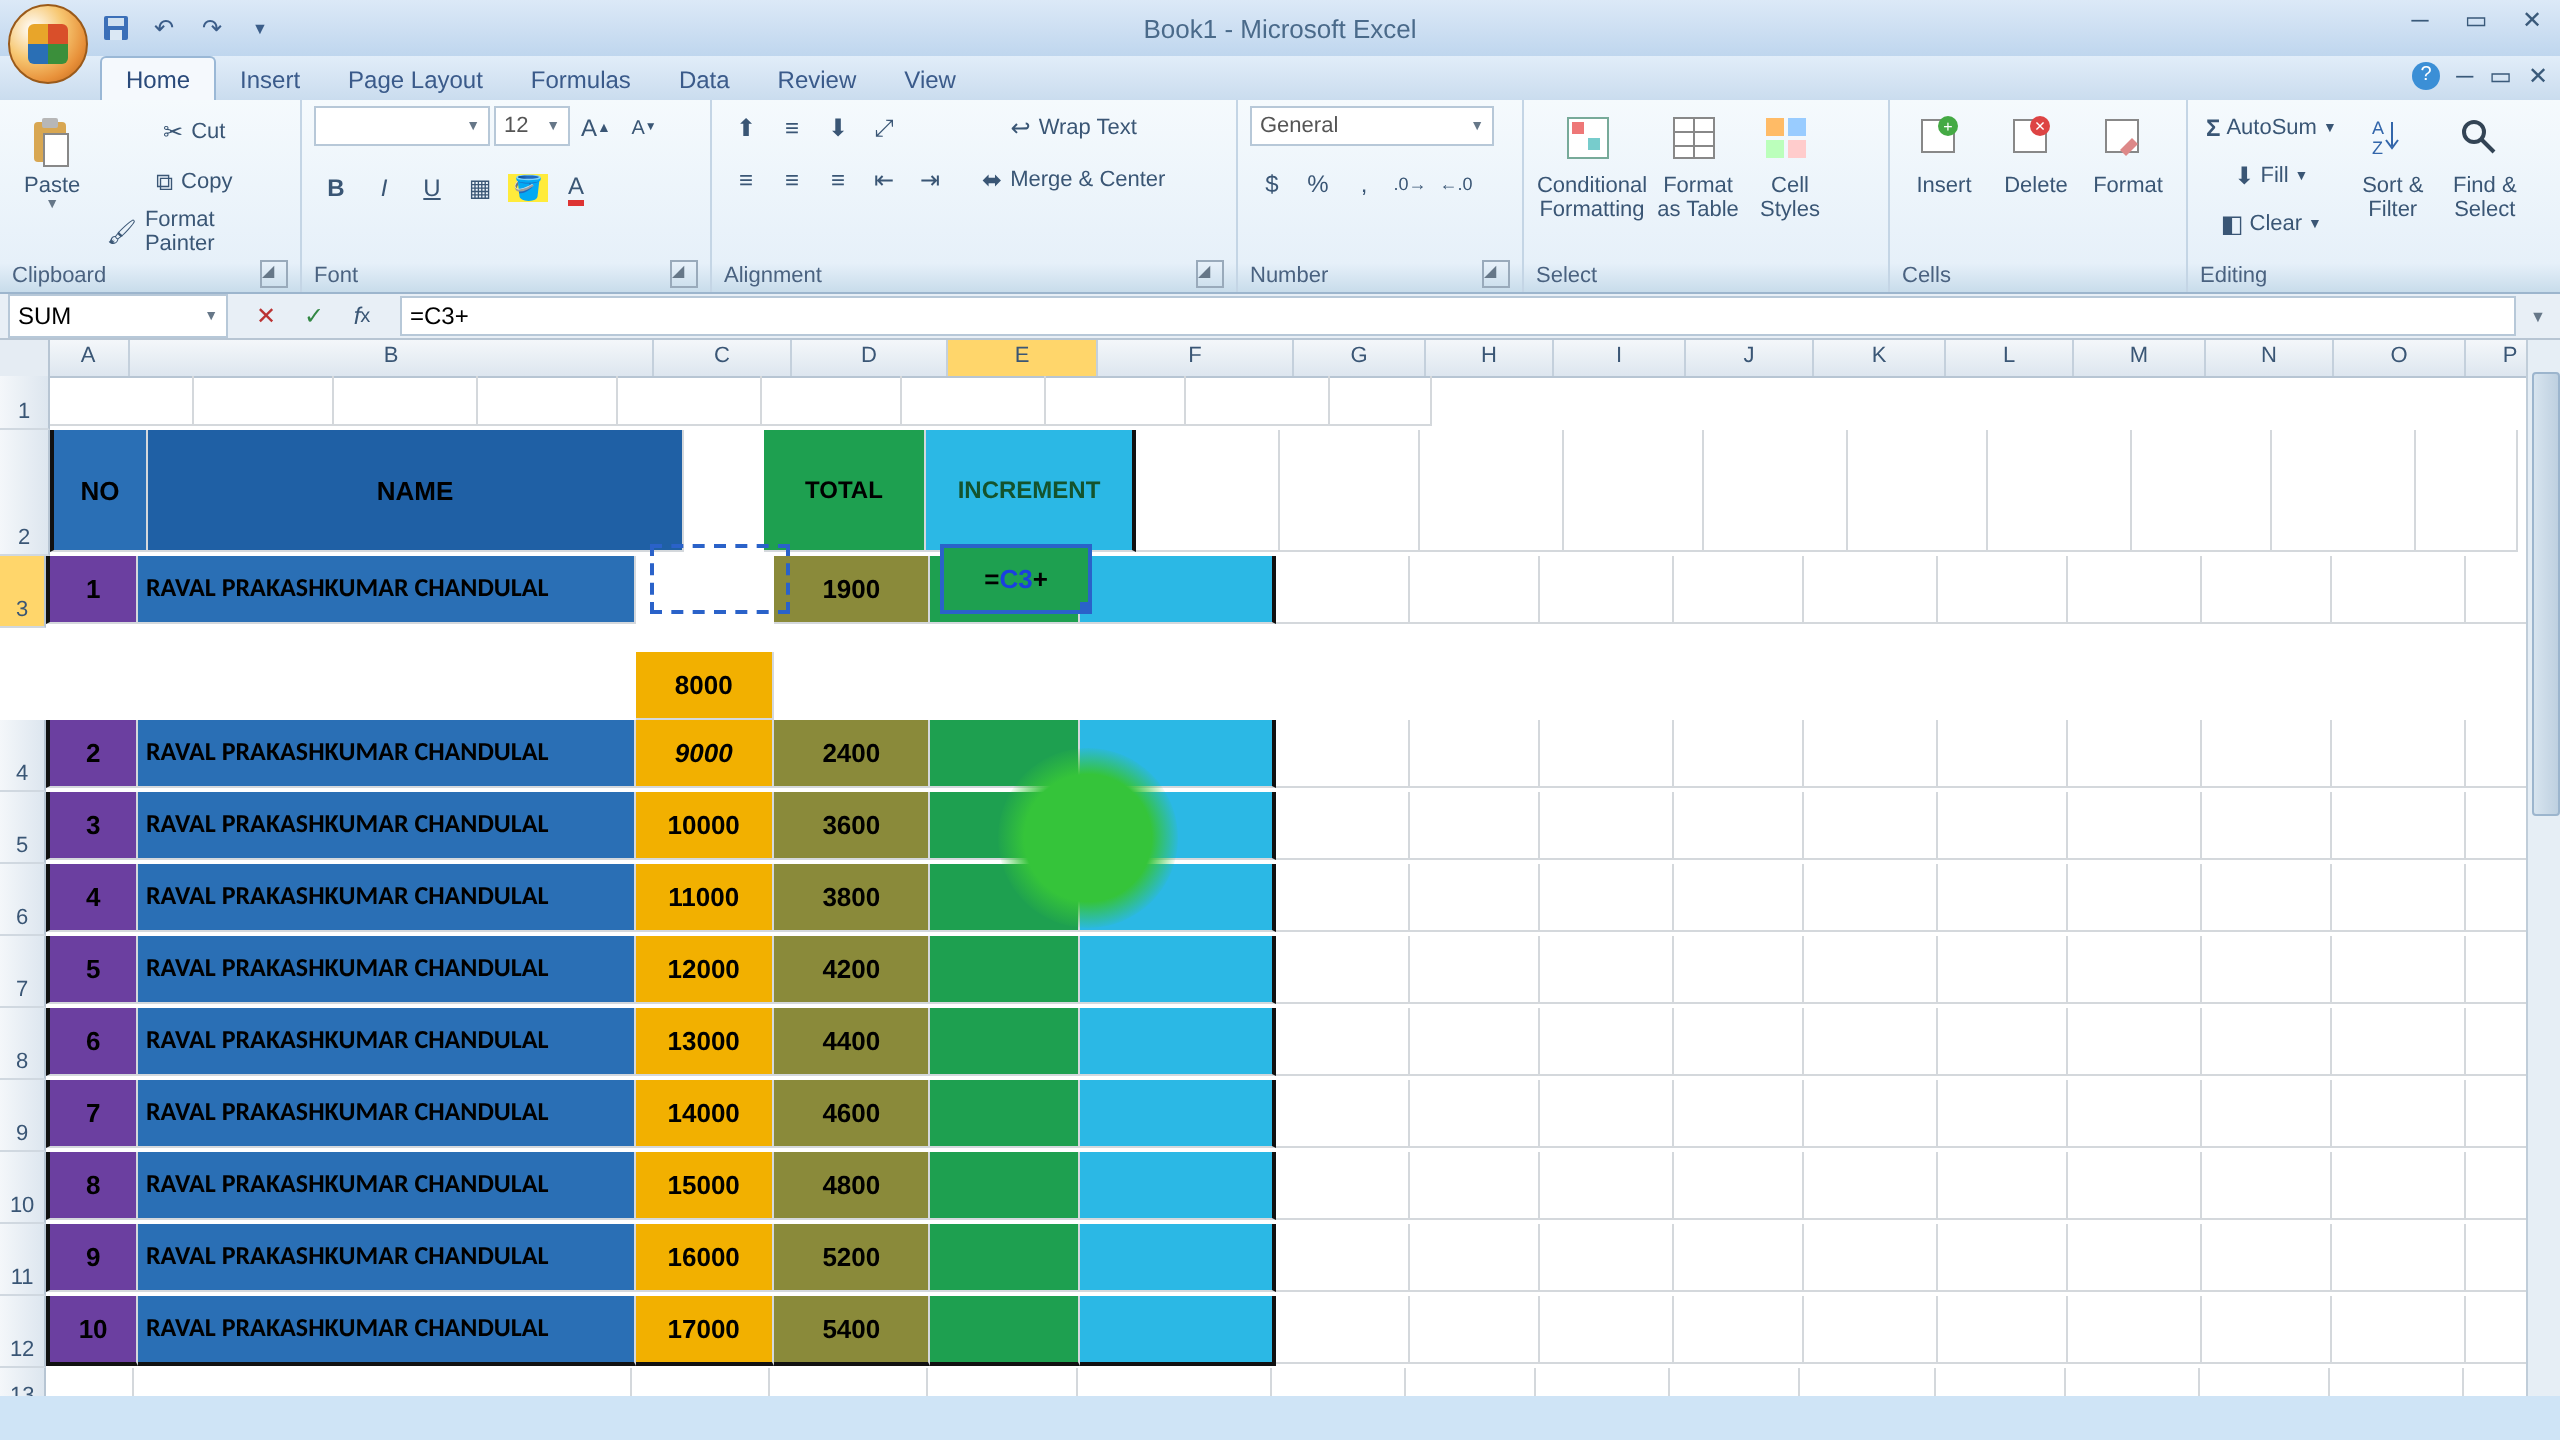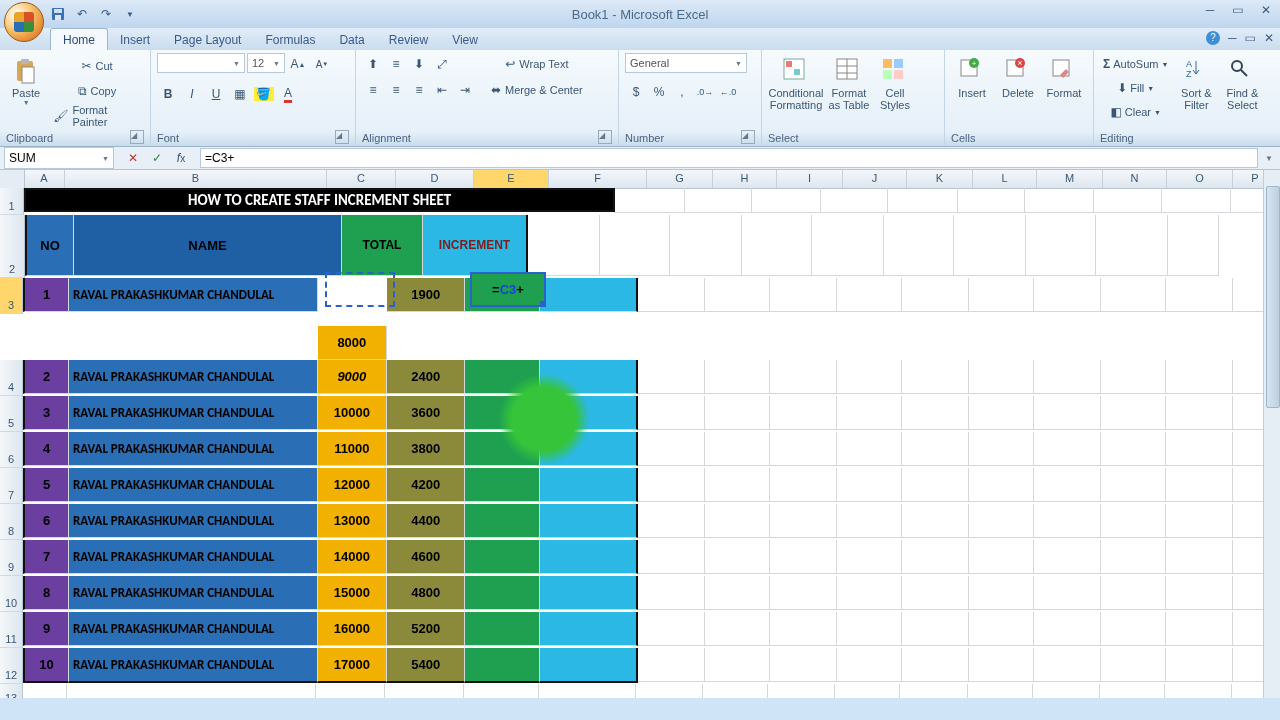--- a/index.html
+++ b/index.html
@@ -36,21 +36,21 @@
 .rowh.sel{background:#ffd66b}
 .cell{border-right:1px solid #d4d8dc;border-bottom:1px solid #d4d8dc;font-size:11px;padding:0 3px;display:flex;align-items:center}
 .grid-rows{position:absolute;left:0;top:0;right:0}
 .data-row{display:flex}
 .title-cell{background:#000;color:#fff;font-weight:bold;font-size:15px;justify-content:center;font-family:"Calibri",sans-serif}
 .hdr-no{background:#2a6fb5;color:#000;font-weight:bold;justify-content:center;font-size:13px}
 .hdr-name{background:#1f60a5;color:#000;font-weight:bold;justify-content:center;font-size:13px}
 .hdr-basic{background:#f2b000;color:#000;font-weight:bold;justify-content:center;font-size:12px}
 .hdr-gp{background:#8a8a3a;color:#000;font-weight:bold;justify-content:center;font-size:12px}
 .hdr-tot{background:#1ea050;color:#000;font-weight:bold;justify-content:center;font-size:12px}
-.hdr-inc{background:#2bb8e5;color:#7f1d1d;font-weight:bold;justify-content:center;font-size:12px}
+.hdr-inc{background:#2bb8e5;color:#14532d;font-weight:bold;justify-content:center;font-size:12px}
 .c-no{background:#6b3fa0;color:#000;font-weight:bold;justify-content:center;font-size:13px}
 .c-name{background:#2a6fb5;color:#000;font-weight:bold;font-size:13px;font-family:"Calibri",sans-serif;padding-left:4px}
 .c-basic{background:#f2b000;color:#000;font-weight:bold;justify-content:center;font-size:13px}
 .c-gp{background:#8a8a3a;color:#000;font-weight:bold;justify-content:center;font-size:13px}
 .c-tot{background:#1ea050;color:#000;font-weight:bold;justify-content:center;font-size:13px}
 .c-inc{background:#2bb8e5;color:#000;justify-content:center}
 .name-box{width:100px;height:20px;background:#fff;border:1px solid #b7c8d8;font-size:12px;padding:0 4px;display:flex;align-items:center}
 .fx-row{height:22px;background:#e8eff6;border-bottom:1px solid #b7c5d3;display:flex;align-items:center;padding:0 4px;gap:4px}
 .fx-input{flex:1;background:#fff;border:1px solid #b7c8d8;height:18px;font-size:12px;padding:0 4px;display:flex;align-items:center}
 .green-blob{position:absolute;width:90px;height:90px;background:radial-gradient(circle,#35c43a 0%,#35c43a 50%,rgba(53,196,58,0) 72%);border-radius:50%;z-index:5;pointer-events:none}
@@ -370,37 +370,36 @@
       <div class="colh" style="width: 65px;">K</div>
       <div class="colh" style="width: 63px;">L</div>
       <div class="colh" style="width: 65px;">M</div>
       <div class="colh" style="width: 63px;">N</div>
       <div class="colh" style="width: 65px;">O</div>
       <div class="colh" style="width: 44px;">P</div>
     </div>
   <div class="grid-rows" id="gridrows" style="top:18px">
       <div class="data-row">
         <div class="rowh" style="height:24px">1</div>
-        <div class="cell title-cell" style="width:617px;height:24px;border:2px solid #111;box-sizing:border-box">HOW TO CREATE STAFF INCREMENT SHEET</div>
         <div class="cell " style="width:65px;height:24px;"></div>
         <div class="cell " style="width:63px;height:24px;"></div>
         <div class="cell " style="width:65px;height:24px;"></div>
         <div class="cell " style="width:63px;height:24px;"></div>
         <div class="cell " style="width:65px;height:24px;"></div>
         <div class="cell " style="width:63px;height:24px;"></div>
         <div class="cell " style="width:65px;height:24px;"></div>
         <div class="cell " style="width:63px;height:24px;"></div>
         <div class="cell " style="width:65px;height:24px;"></div>
         <div class="cell " style="width:44px;height:24px;"></div>
       </div>
       <div class="data-row">
         <div class="rowh" style="height:60px">2</div>
         <div class="cell hdr-no" style="width:40px;height:60px;border-left:2px solid #111">NO</div>
         <div class="cell hdr-name" style="width:261px;height:60px;">NAME</div>
-        <div class="cell hdr-tot" style="width:74px;height:60px;">TOTAL</div>
+        <div class="cell hdr-tot" style="width:74px;height:60px;margin-left:40px;">TOTAL</div>
         <div class="cell hdr-inc" style="width:97px;height:60px;border-right:2px solid #111">INCREMENT</div>
         <div class="cell " style="width:65px;height:60px;"></div>
         <div class="cell " style="width:63px;height:60px;"></div>
         <div class="cell " style="width:65px;height:60px;"></div>
         <div class="cell " style="width:63px;height:60px;"></div>
         <div class="cell " style="width:65px;height:60px;"></div>
         <div class="cell " style="width:63px;height:60px;"></div>
         <div class="cell " style="width:65px;height:60px;"></div>
         <div class="cell " style="width:63px;height:60px;"></div>
         <div class="cell " style="width:65px;height:60px;"></div>

